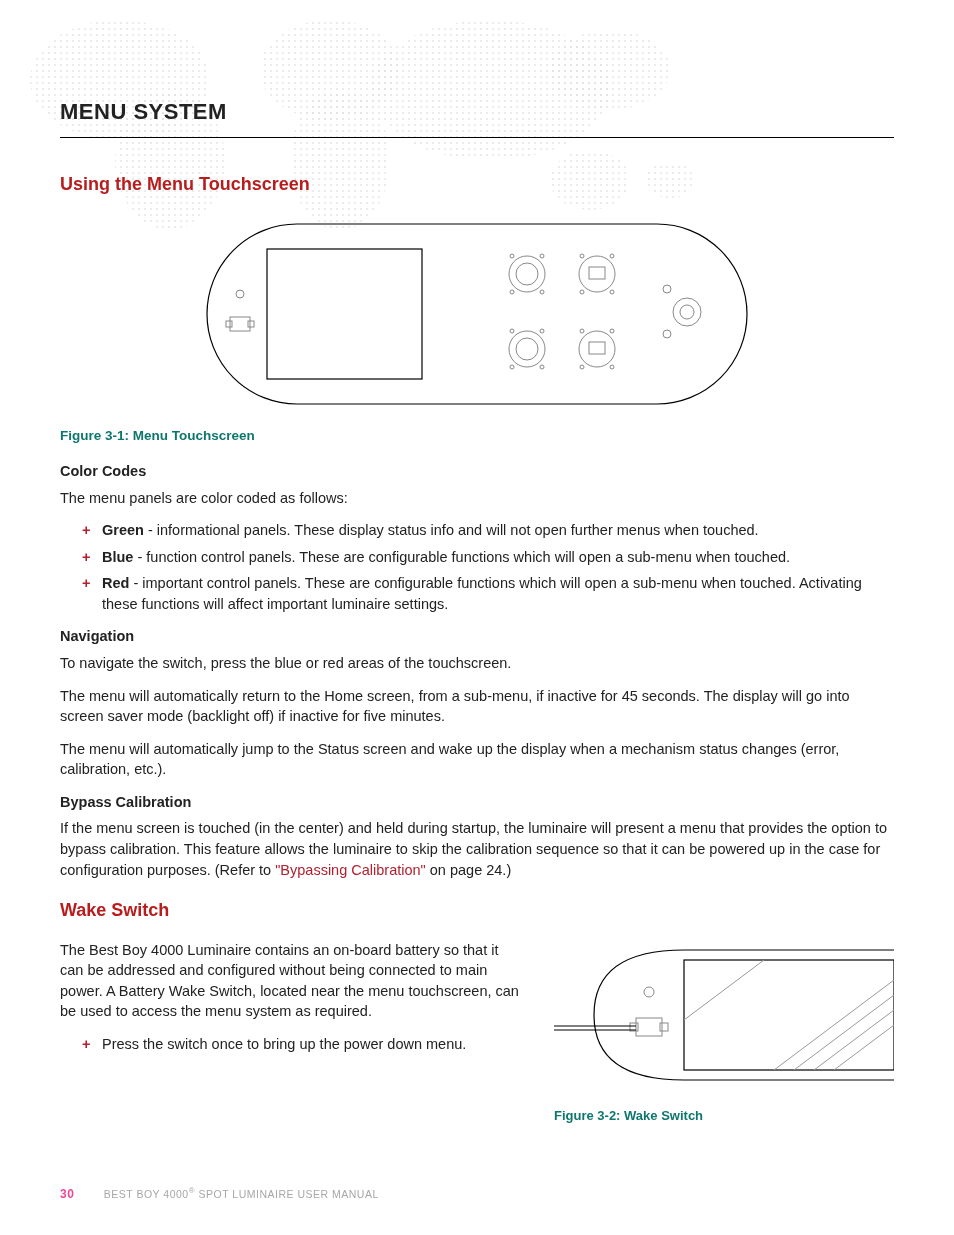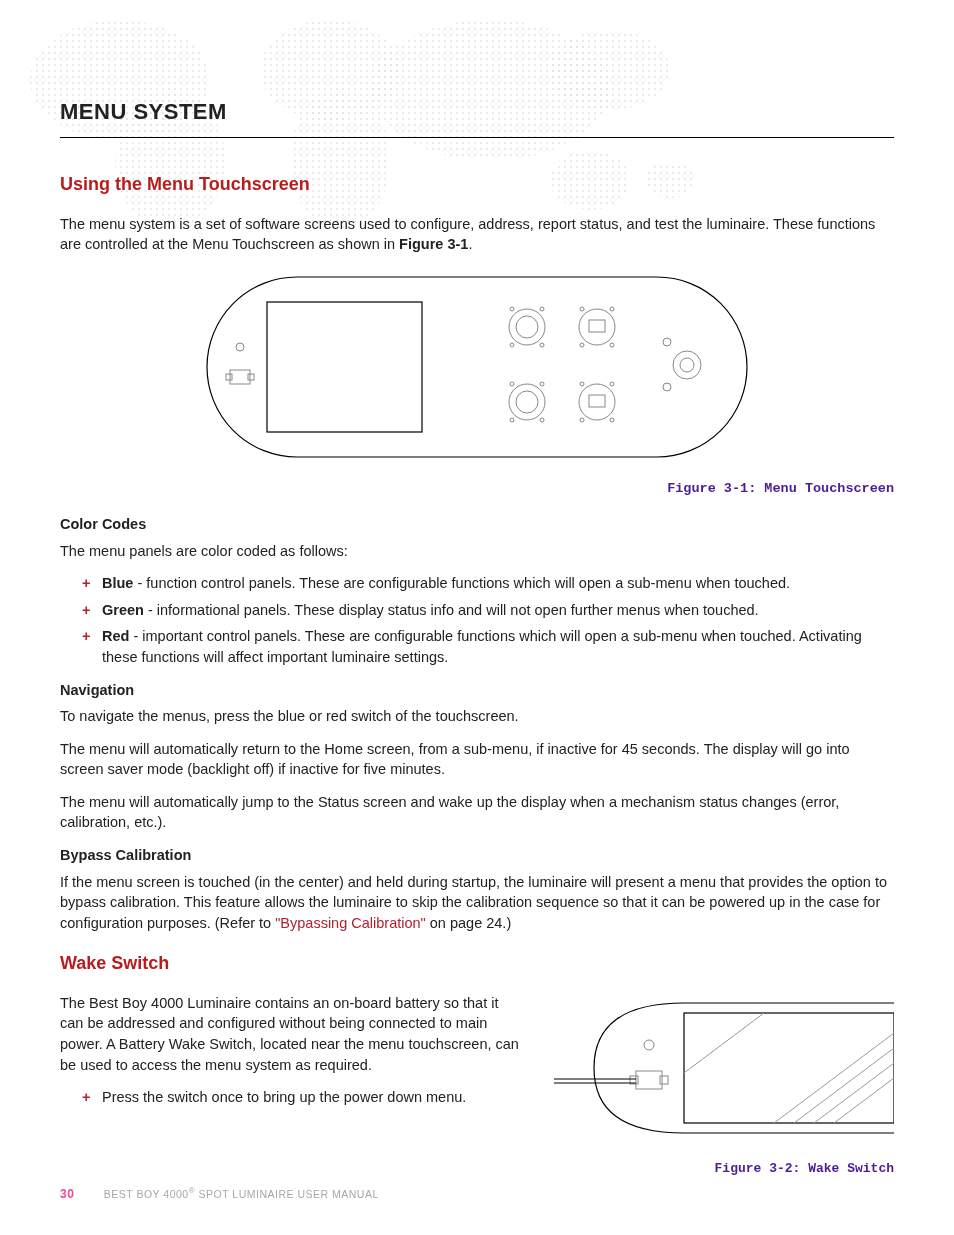--- a/index.html
+++ b/index.html
@@ -40,26 +40,25 @@
     font-weight: 700;
     margin-bottom: 16px;
   }
   p { margin-bottom: 12px; }
   .bold { font-weight: 700; }
   .subhead { font-weight: 700; margin-top: 4px; margin-bottom: 6px; }
   ul.plus { list-style: none; margin: 6px 0 12px 22px; }
   ul.plus li { position: relative; padding-left: 20px; margin-bottom: 6px; }
   ul.plus li::before { content: "+"; position: absolute; left: 0; color: #b3202f; font-weight: 700; }
   .fig-cap {
-    text-align: right;
+    text-align: left;
     font-weight: 700;
-    color: #4c1d95;
+    color: #0f766e;
     font-size: 13.5px;
     margin: 12px 0 16px 0;
-    font-family: Liberation Mono, monospace;
   }
   .fig-cap.small { font-size: 13px; }
   .link-red { color: #b3202f; }
   .footer {
     position: absolute;
     bottom: 32px; left: 60px; right: 60px;
     font-size: 10.5px;
     color: #a7a7a7;
     letter-spacing: 0.5px;
   }
@@ -93,23 +92,20 @@
     <ellipse cx="640" cy="170" rx="25" ry="18"></ellipse>
   </g>
 </svg>
 
 <div class="content">
 
   <h1 class="section-title">MENU SYSTEM</h1>
 
   <h2 class="subsection">Using the Menu Touchscreen</h2>
 
-  <p>
-    <span>The menu system is a set of software screens used to configure, address, report status, and test the luminaire. These functions are controlled at the Menu Touchscreen as shown in </span><span class="bold">Figure 3-1</span><span>.</span>
-  </p>
 
   <svg class="device-panel" width="560" height="200" viewBox="0 0 560 200">
     <rect x="10" y="10" width="540" height="180" rx="90" ry="90" fill="none" stroke="#000" stroke-width="1.2"></rect>
 
     <rect x="70" y="35" width="155" height="130" fill="none" stroke="#000" stroke-width="1.2"></rect>
 
     <circle cx="43" cy="80" r="4" fill="none" stroke="#888"></circle>
     <rect x="33" y="103" width="20" height="14" fill="none" stroke="#888"></rect>
     <rect x="29" y="107" width="6" height="6" fill="none" stroke="#888"></rect>
     <rect x="51" y="107" width="6" height="6" fill="none" stroke="#888"></rect>
@@ -149,27 +145,27 @@
       <circle cx="490" cy="98" r="14"></circle>
         <circle cx="490" cy="98" r="7"></circle>
       <circle cx="470" cy="120" r="4"></circle>
     </g>
   </svg>
   <div class="fig-cap">Figure 3-1:  Menu Touchscreen</div>
 
   <p class="subhead">Color Codes</p>
   <p>The menu panels are color coded as follows:</p>
   <ul class="plus">
+    <li><span class="bold">Green</span><span> - informational panels. These display status info and will not open further menus when touched.</span></li>
     <li><span class="bold">Blue</span><span> - function control panels. These are configurable functions which will open a sub-menu when touched.</span></li>
-    <li><span class="bold">Green</span><span> - informational panels. These display status info and will not open further menus when touched.</span></li>
     <li><span class="bold">Red</span><span> - important control panels. These are configurable functions which will open a sub-menu when touched. Activating these functions will affect important luminaire settings.</span></li>
   </ul>
 
   <p class="subhead">Navigation</p>
-  <p>To navigate the menus, press the blue or red switch of the touchscreen.</p>
+  <p>To navigate the switch, press the blue or red areas of the touchscreen.</p>
 
   <p>The menu will automatically return to the Home screen, from a sub-menu, if inactive for 45 seconds. The display will go into screen saver mode (backlight off) if inactive for five minutes.</p>
   <p>The menu will automatically jump to the Status screen and wake up the display when a mechanism status changes (error, calibration, etc.).</p>
 
   <p class="subhead">Bypass Calibration</p>
   <p>
     <span>If the menu screen is touched (in the center) and held during startup, the luminaire will present a menu that provides the option to bypass calibration. This feature allows the luminaire to skip the calibration sequence so that it can be powered up in the case for configuration purposes. (Refer to </span><span class="link-red">"Bypassing Calibration"</span><span> on page 24.)</span>
   </p>
 
   <h2 class="subsection" style="margin-top:18px">Wake Switch</h2>

